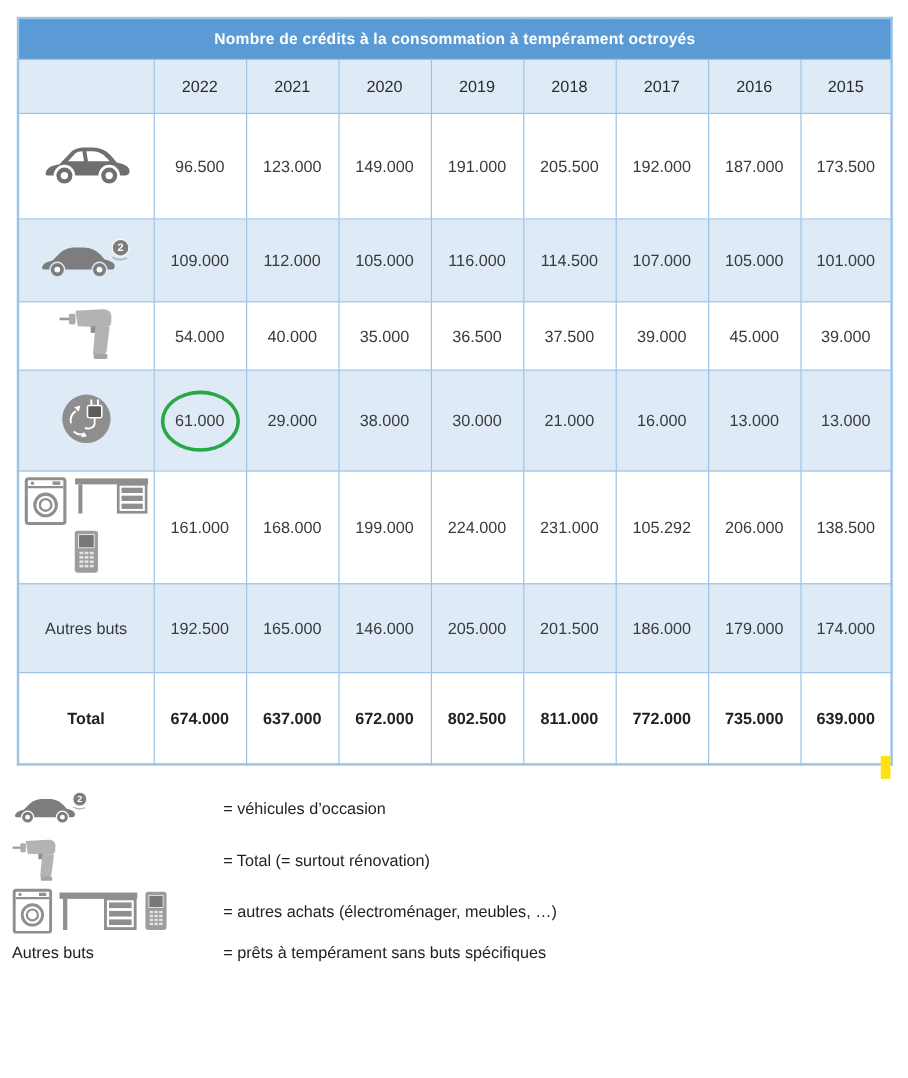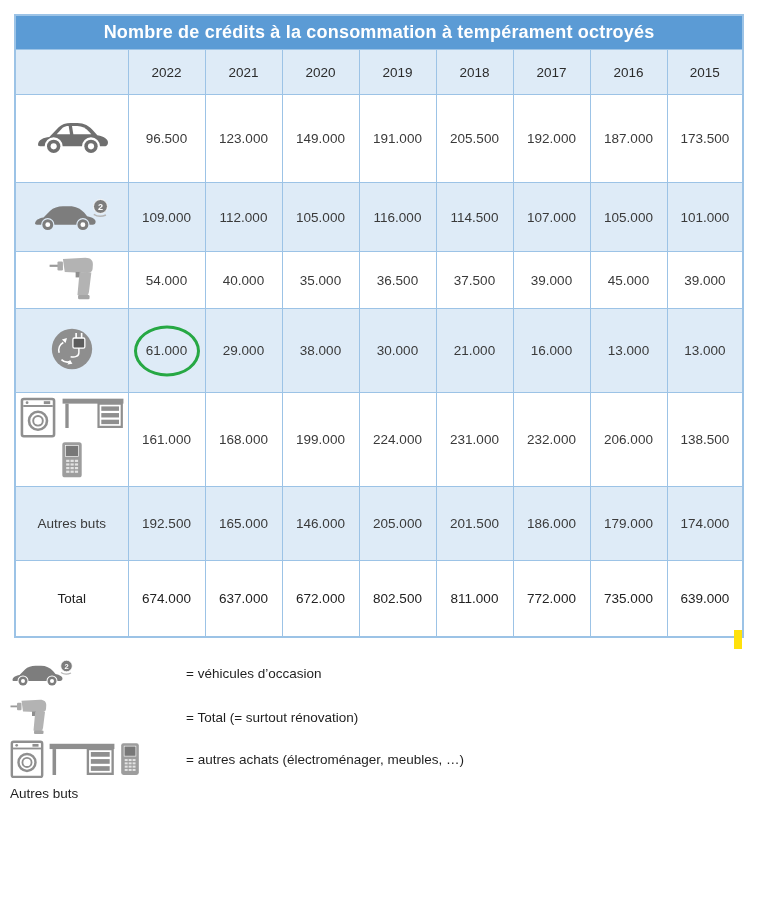--- a/index.html
+++ b/index.html
@@ -3,29 +3,29 @@
 <meta charset="utf-8">
 <style>
   html,body{margin:0;padding:0;background:#fff;}
   .page{position:relative;width:757px;height:898px;background:#fff;
         font-family:"Liberation Sans",sans-serif;overflow:hidden;}
 
   
   table.credit-table{position:absolute;left:14px;top:14px;width:727px;
         border-collapse:collapse;table-layout:fixed;border:2px solid #9CC3E6;}
   .credit-table th,.credit-table td{border:1px solid #9CC3E6;padding:0;}
-  .title-row th{background:#5B9BD5;color:#fff;font-weight:bold;font-size:18px;
+  .title-row th{background:#5B9BD5;color:#fff;font-weight:bold;font-size:13px;
         height:33px;text-align:center;letter-spacing:.2px;}
   .year-row td{background:#DEEBF7;height:44px;text-align:center;
         font-size:13.5px;color:#2b2b2b;}
   tbody td{text-align:center;font-size:13.5px;color:#3a3a3a;background:#fff;vertical-align:middle;}
   tr.alt td{background:#DEEBF7;}
   tr.r0{height:88px} tr.r1{height:69px} tr.r2{height:48px} tr.r3{height:84px}
   tr.r4{height:91px} tr.r5{height:74px} tr.r6{height:77px}
-  tr.total td{font-weight:normal;color:#222;}
+  tr.total td{font-weight:bold;color:#222;}
   td.hl{position:relative;}
   .green-ellipse{position:absolute;left:50%;top:50%;transform:translate(-50%,-50%);
         width:60px;height:45px;border:3px solid #26A844;border-radius:50%;pointer-events:none;}
 
   
   .label-cell svg.svg-car{width:80px;height:auto;}
   .label-cell svg.svg-usedcar{width:80px;height:auto;}
   .label-cell svg.svg-drill{width:46px;height:auto;}
   .label-cell svg.svg-energy{width:44px;height:auto;}
   .appl-stack{display:flex;flex-direction:column;align-items:center;gap:3px;padding:4px 0;}
@@ -214,21 +214,21 @@
     </g>
   </svg>
 </div>
             </div>
           </td>
           <td><span>161.000</span></td>
           <td><span>168.000</span></td>
           <td><span>199.000</span></td>
           <td><span>224.000</span></td>
           <td><span>231.000</span></td>
-          <td><span>232.000</span></td>
+          <td><span>105.292</span></td>
           <td><span>206.000</span></td>
           <td><span>138.500</span></td>
         </tr>
         <tr class="r5 alt">
           <td class="label-cell">Autres buts</td>
           <td><span>192.500</span></td>
           <td><span>165.000</span></td>
           <td><span>146.000</span></td>
           <td><span>205.000</span></td>
           <td><span>201.500</span></td>
@@ -321,15 +321,16 @@
     </g>
   </svg>
 </div>
         </div>
         <span class="legend-text">= autres achats (électroménager, meubles, …)</span>
       </div>
       <div class="legend-item li5">
         <div class="legend-iconbox">
           <span class="legend-left-label">Autres buts</span>
         </div>
+        <span class="legend-text">= prêts à tempérament sans buts spécifiques</span>
       </div>
     </div>
 </div>
 
 </body></html>

